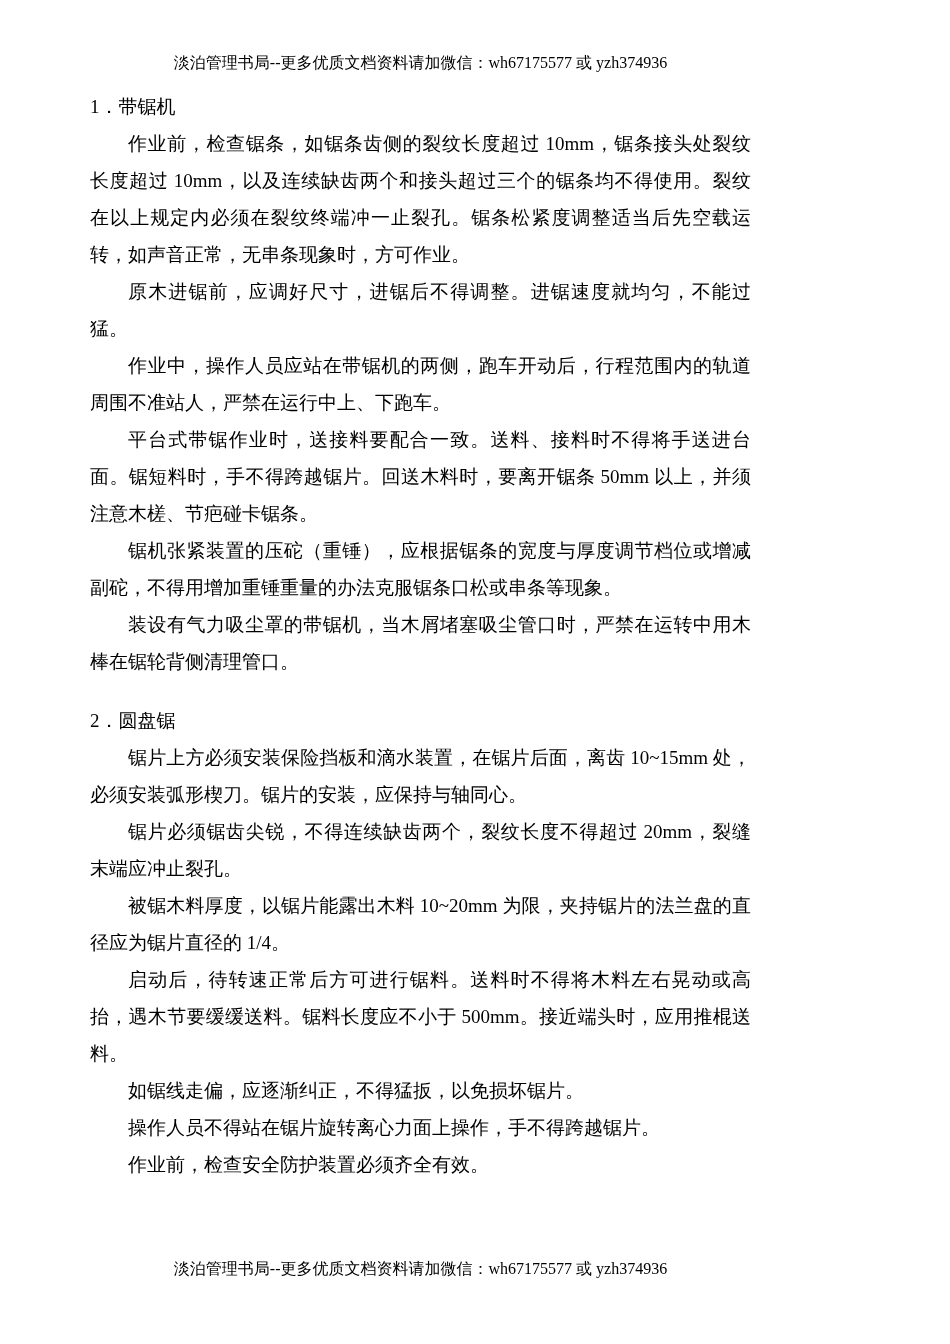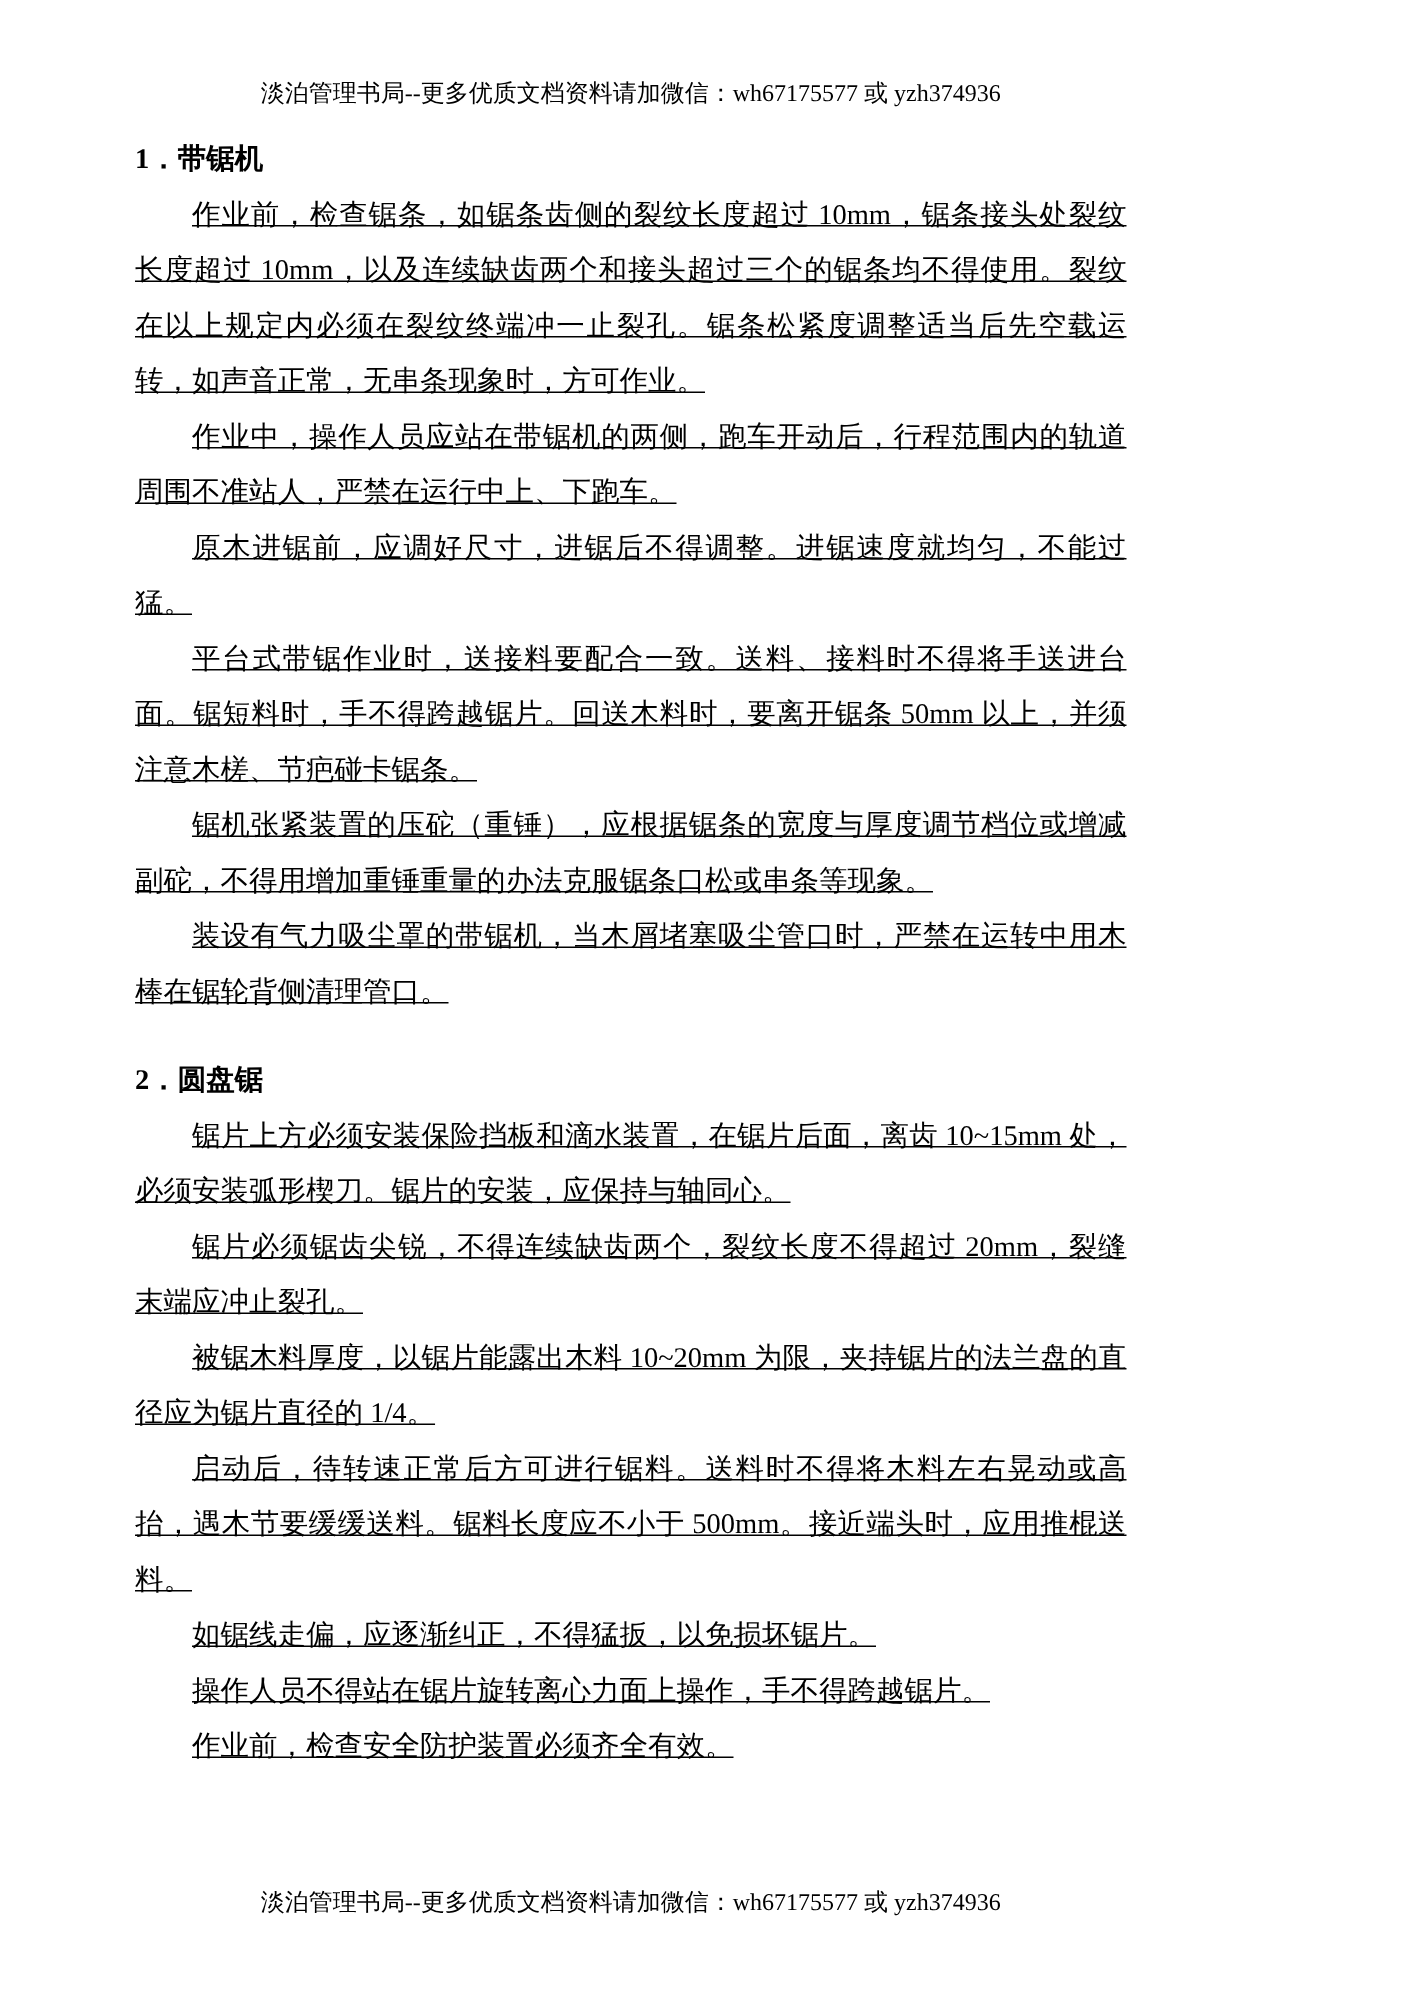--- a/index.html
+++ b/index.html
@@ -29,33 +29,32 @@
     margin-bottom: 10px;
     white-space: nowrap;
   }
   .content {
     font-size: 19px;
     line-height: 37px;
     text-align: justify;
   }
   .section-heading {
     font-size: 19px;
-    font-weight: bold;
+    font-weight: normal;
     margin: 22px 0 0 0;
     padding: 0;
     line-height: 37px;
   }
   .section:first-child .section-heading {
     margin-top: 14px;
   }
   p.para {
     margin: 0;
     padding: 0;
     text-indent: 2em;
-    text-decoration: underline;
   }
   .page-footer {
     position: absolute;
     left: 0;
     bottom: 64px;
     width: 100%;
     text-align: center;
     font-size: 16px;
     line-height: 22px;
     white-space: nowrap;
@@ -64,22 +63,22 @@
 </head>
 <body>
 
 <div class="page">
   <div class="page-header">淡泊管理书局--更多优质文档资料请加微信：wh67175577 或 yzh374936</div>
 
   <div class="content" id="content">
       <div class="section">
         <h2 class="section-heading">1．带锯机</h2>
         <p class="para">作业前，检查锯条，如锯条齿侧的裂纹长度超过 10mm，锯条接头处裂纹长度超过 10mm，以及连续缺齿两个和接头超过三个的锯条均不得使用。裂纹在以上规定内必须在裂纹终端冲一止裂孔。锯条松紧度调整适当后先空载运转，如声音正常，无串条现象时，方可作业。</p>
+        <p class="para">原木进锯前，应调好尺寸，进锯后不得调整。进锯速度就均匀，不能过猛。</p>
         <p class="para">作业中，操作人员应站在带锯机的两侧，跑车开动后，行程范围内的轨道周围不准站人，严禁在运行中上、下跑车。</p>
-        <p class="para">原木进锯前，应调好尺寸，进锯后不得调整。进锯速度就均匀，不能过猛。</p>
         <p class="para">平台式带锯作业时，送接料要配合一致。送料、接料时不得将手送进台面。锯短料时，手不得跨越锯片。回送木料时，要离开锯条 50mm 以上，并须注意木槎、节疤碰卡锯条。</p>
         <p class="para">锯机张紧装置的压砣（重锤），应根据锯条的宽度与厚度调节档位或增减副砣，不得用增加重锤重量的办法克服锯条口松或串条等现象。</p>
         <p class="para">装设有气力吸尘罩的带锯机，当木屑堵塞吸尘管口时，严禁在运转中用木棒在锯轮背侧清理管口。</p>
       </div>
       <div class="section">
         <h2 class="section-heading">2．圆盘锯</h2>
         <p class="para">锯片上方必须安装保险挡板和滴水装置，在锯片后面，离齿 10~15mm 处，必须安装弧形楔刀。锯片的安装，应保持与轴同心。</p>
         <p class="para">锯片必须锯齿尖锐，不得连续缺齿两个，裂纹长度不得超过 20mm，裂缝末端应冲止裂孔。</p>
         <p class="para">被锯木料厚度，以锯片能露出木料 10~20mm 为限，夹持锯片的法兰盘的直径应为锯片直径的 1/4。</p>
         <p class="para">启动后，待转速正常后方可进行锯料。送料时不得将木料左右晃动或高抬，遇木节要缓缓送料。锯料长度应不小于 500mm。接近端头时，应用推棍送料。</p>

